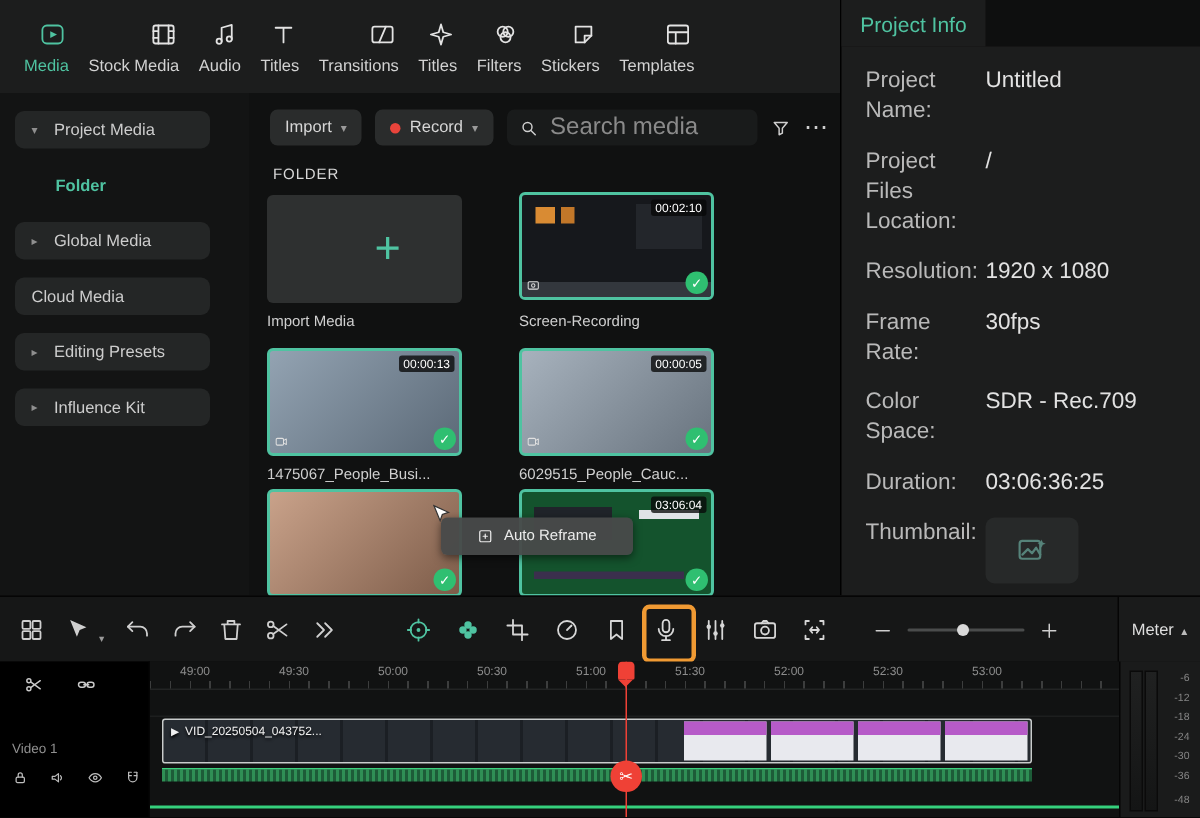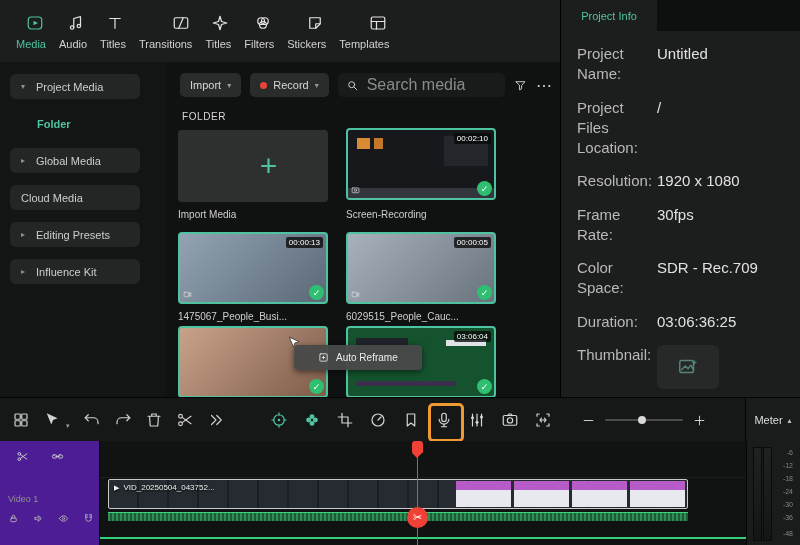--- a/index.html
+++ b/index.html
@@ -31,21 +31,21 @@
   .btn{height:24px;background:#2a2c2c;border-radius:5px;color:#d6d6d6;font-size:11px;
        display:flex;align-items:center;gap:6px;padding:0 10px;cursor:pointer;}
   .btn .caret{font-size:8px;color:#9a9a9a;}
   .record-dot{width:7px;height:7px;border-radius:50%;background:#e8443b;}
   .search{flex:1;display:flex;align-items:center;gap:6px;height:24px;padding:0 8px;background:#191b1b;border-radius:5px;}
   .search input{background:transparent;border:none;outline:none;color:#c5c5c5;font-size:16px;width:100%;font-family:inherit;}
   .search input::placeholder{color:#8a8a8a;}
   .tool-ic{color:#cfcfcf;cursor:pointer;display:flex;align-items:center;}
   .section-label{position:absolute;left:16px;top:49px;font-size:10px;letter-spacing:.6px;color:#d8d8d8;}
 
-  .tile{position:absolute;width:150px;height:72px;border-radius:4px;background:#2c2e2e;box-sizing:border-box;overflow:hidden;cursor:pointer;padding-left:31px;}
+  .tile{position:absolute;width:130px;height:72px;border-radius:4px;background:#2c2e2e;box-sizing:border-box;overflow:hidden;cursor:pointer;padding-left:31px;}
   .tile.sel{border:2px solid var(--accent);}
   .tile-label{position:absolute;width:128px;font-size:10px;color:#cfcfcf;white-space:nowrap;overflow:hidden;text-overflow:ellipsis;}
   .duration{position:absolute;top:3px;right:3px;background:rgba(8,8,8,.78);color:#fff;font-size:8px;padding:1px 3px;border-radius:2px;z-index:3;}
   .check{position:absolute;right:2px;bottom:2px;width:15px;height:15px;border-radius:50%;background:#2fbf71;
          color:#fff;font-size:9px;display:flex;align-items:center;justify-content:center;z-index:3;}
   .cam-badge{position:absolute;left:3px;bottom:3px;color:#e0e0e0;z-index:3;}
   .plus{font-size:30px;font-weight:200;color:var(--accent);line-height:1;}
   .t-import{display:flex;align-items:center;justify-content:center;background:#2e3030;}
   .t-screen{background:#16181c;}
   .t-screen i{position:absolute;display:block;}
@@ -63,21 +63,21 @@
   .t-screen2 .d3{left:8px;bottom:10px;width:100px;height:5px;background:#3b2f4d;}
 
   .tooltip{position:absolute;left:128px;top:283px;height:25px;background:rgba(72,74,74,.96);border-radius:4px;
            display:flex;align-items:center;gap:7px;padding:0 24px;font-size:10px;color:#ececec;z-index:6;box-shadow:0 2px 6px rgba(0,0,0,.5);}
   .cursor-arrow{position:absolute;left:-7px;top:-9px;}
 
   
   .right-panel{position:absolute;left:560px;top:0;width:240px;height:397px;background:#1c1d1d;border-left:1px solid #000;box-sizing:border-box;}
   .rp-header{position:absolute;left:0;top:0;width:100%;height:31px;background:#0e0f0f;}
   .rp-tab{position:absolute;left:0;top:0;width:96px;height:31px;background:#1c1d1d;color:var(--accent);
-          font-size:11px;display:flex;align-items:center;justify-content:center;cursor:pointer;}
+          font-size:14px;display:flex;align-items:center;justify-content:center;cursor:pointer;}
   .rp-body{position:absolute;left:16px;top:44px;right:10px;}
   .field{display:flex;margin-bottom:13px;font-size:15px;line-height:1.35;}
   .f-label{width:80px;flex:none;color:#b9b9b9;}
   .f-value{color:#e2e2e2;}
   .thumb-box{width:62px;height:44px;border-radius:6px;background:#272929;display:flex;align-items:center;justify-content:center;color:#5d6a68;}
   .edit-btn{margin-left:80px;margin-top:18px;width:58px;height:20px;border:none;border-radius:4px;background:#dcdddd;
             color:#1d1d1d;font-size:11px;font-family:inherit;cursor:pointer;}
 
   
   .toolbar{position:absolute;left:0;top:397px;width:800px;height:44px;background:#161717;border-top:1px solid #050505;box-sizing:border-box;}
@@ -90,21 +90,21 @@
   .mic-wrap{position:relative;display:flex;}
   .orange-box{position:absolute;left:-7px;top:-8px;width:30px;height:33px;border:3px solid #f09a33;border-radius:5px;pointer-events:none;}
   .zslider{width:78px;height:2px;background:#4a4c4c;border-radius:1px;position:relative;cursor:pointer;}
   .zknob{position:absolute;left:33px;top:-3px;width:8px;height:8px;border-radius:50%;background:#d9d9d9;}
   .meter-btn{position:absolute;right:0;top:0;width:55px;height:44px;background:#1a1b1b;border-left:1px solid #050505;
              display:flex;align-items:center;justify-content:center;gap:5px;font-size:11px;color:#dedede;cursor:pointer;box-sizing:border-box;}
   .meter-btn .caret{font-size:8px;color:#bbb;}
 
   
   .timeline{position:absolute;left:0;top:441px;width:800px;height:104px;background:#111212;}
-  .tl-header{position:absolute;left:0;top:0;width:100px;height:104px;background:#4c1d95;border-right:1px solid #050505;box-sizing:border-box;}
+  .tl-header{position:absolute;left:0;top:0;width:100px;height:104px;background:#000000;border-right:1px solid #050505;box-sizing:border-box;}
   .tl-tools{position:absolute;left:16px;top:9px;display:flex;gap:22px;color:#c9c9c9;}
   .track-label{position:absolute;left:8px;top:53px;font-size:9px;color:#909090;}
   .track-icons{position:absolute;left:8px;top:72px;display:flex;gap:14px;color:#bdbdbd;}
   .tl-content{position:absolute;left:100px;top:0;width:646px;height:104px;overflow:hidden;}
   .ruler{position:absolute;left:0;top:0;width:100%;height:18px;border-bottom:1px solid #232424;cursor:pointer;}
   .ticks{position:absolute;left:0;bottom:0;width:100%;height:5px;
          background:repeating-linear-gradient(90deg,#3c3d3d 0 1px,transparent 1px 13.2px);}
   .rlabel{position:absolute;top:2px;transform:translateX(-50%);font-size:8px;color:#8c8c8c;}
   .lane-sep{position:absolute;left:0;width:100%;height:1px;background:#1d1e1e;}
   .clip{position:absolute;left:8px;top:38px;width:580px;height:30px;border:1px solid #c9cccc;border-radius:2px;box-sizing:border-box;
@@ -136,20 +136,29 @@
           <svg class="ic" viewBox="0 0 24 24">
             <rect x="3" y="4" width="18" height="16" rx="4"></rect>
             <path d="M10 9l6 3-6 3z" fill="currentColor" stroke="none"></path>
           </svg>
         </span>
       <span>Media</span>
     </div>
     <div class="tab">
       <span class="tic">
           <svg class="ic" viewBox="0 0 24 24">
+            <rect x="3" y="4" width="18" height="16" rx="2"></rect>
+            <path d="M7.5 4v16M16.5 4v16M3 9h4.5M3 15h4.5M16.5 9H21M16.5 15H21"></path>
+          </svg>
+        </span>
+      <span>Stock Media</span>
+    </div>
+    <div class="tab">
+      <span class="tic">
+          <svg class="ic" viewBox="0 0 24 24">
             <path d="M9 18V6l9-2.5V16"></path>
             <circle cx="6.8" cy="18" r="2.3"></circle>
             <circle cx="15.8" cy="16" r="2.3"></circle>
           </svg>
         </span>
       <span>Audio</span>
     </div>
     <div class="tab">
       <span class="tic">
           <svg class="ic" viewBox="0 0 24 24">
@@ -553,20 +562,32 @@
         <span class="tb-icon">
             <svg class="ic-sm" style="width:11px;height:11px" viewBox="0 0 24 24">
               <path d="M6 4v8a6 6 0 0 0 12 0V4"></path>
               <path d="M6 4h4M14 4h4M6 9h4M14 9h4"></path>
             </svg>
           </span>
       </div>
     </div>
 
     <div class="tl-content">
+      <div class="ruler">
+        <div class="ticks"></div>
+        <span class="rlabel" style="left:30px">49:00</span>
+        <span class="rlabel" style="left:96px">49:30</span>
+        <span class="rlabel" style="left:162px">50:00</span>
+        <span class="rlabel" style="left:228px">50:30</span>
+        <span class="rlabel" style="left:294px">51:00</span>
+        <span class="rlabel" style="left:360px">51:30</span>
+        <span class="rlabel" style="left:426px">52:00</span>
+        <span class="rlabel" style="left:492px">52:30</span>
+        <span class="rlabel" style="left:558px">53:00</span>
+      </div>
       <div class="lane-sep" style="top:36px"></div>
 
       <div class="clip">
         <span class="wseg" style="left:347px">
             <i></i>
           </span>
         <span class="wseg" style="left:405px">
             <i></i>
           </span>
         <span class="wseg" style="left:463px">

